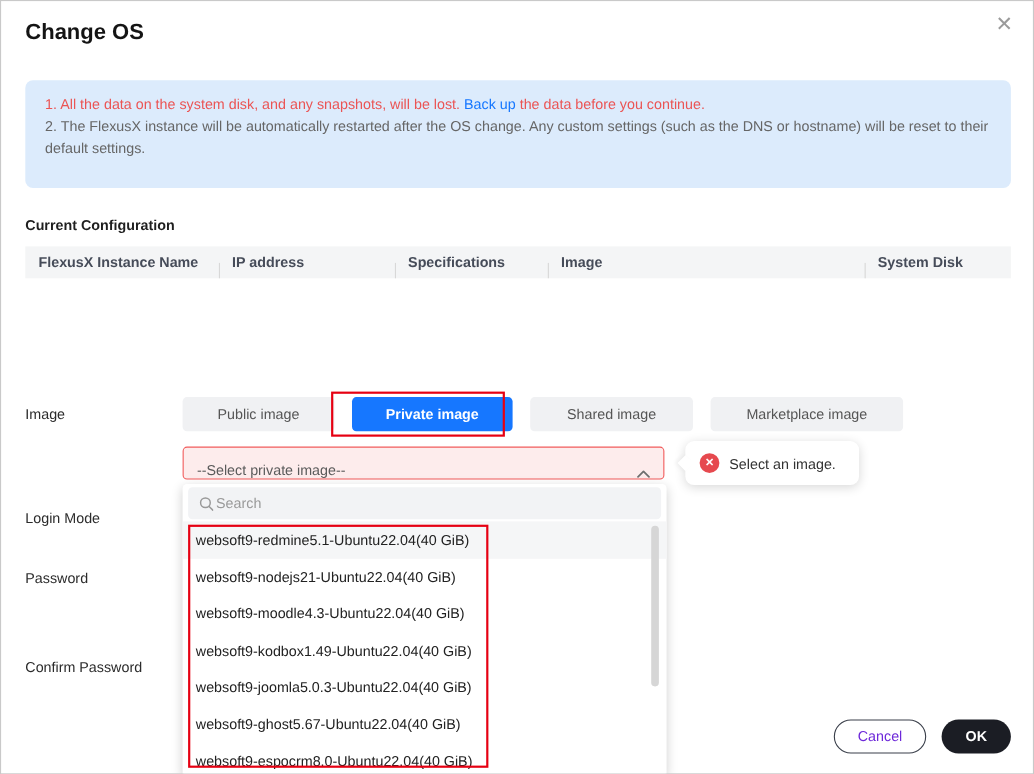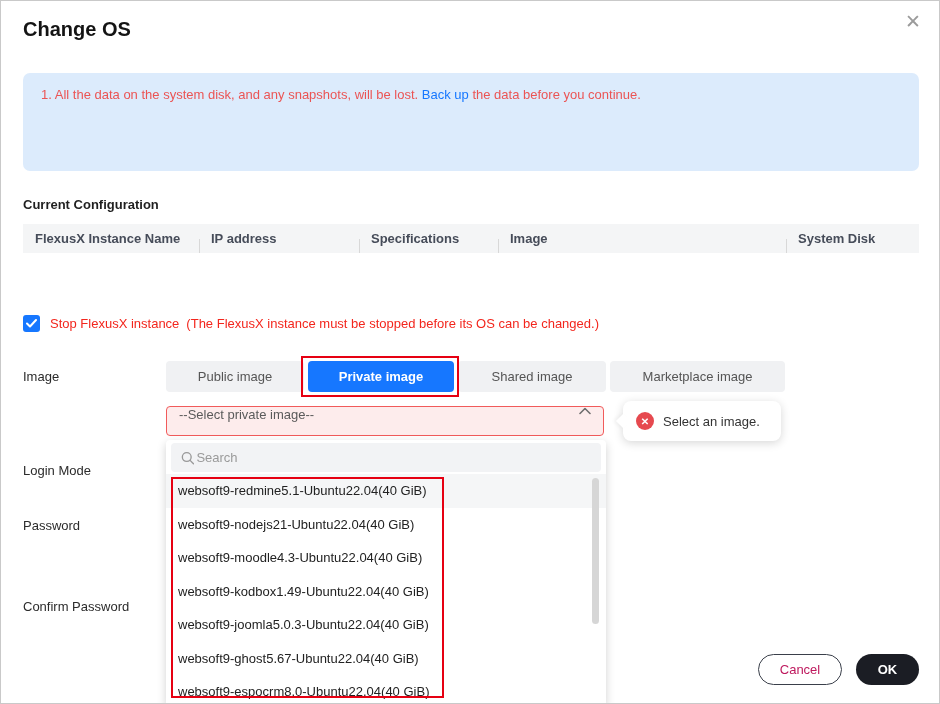--- a/index.html
+++ b/index.html
@@ -28,30 +28,30 @@
 
   .stop-row{position:absolute;left:22px;top:314px;display:flex;align-items:center;font-size:13px;}
   .checkbox{width:17px;height:17px;background:#1677ff;border-radius:3px;display:flex;align-items:center;
             justify-content:center;cursor:pointer;flex:0 0 17px;}
   .stop-text{color:#f3261d;margin-left:10px;}
   .stop-note{color:#f3261d;margin-left:7px;}
 
   .form-label{position:absolute;left:22px;font-size:13px;color:#2b2b2b;}
   .lbl-image{top:368px;} .lbl-login{top:462px;} .lbl-pass{top:517px;} .lbl-confirm{top:598px;}
 
-  .tabs{position:absolute;left:165px;top:360px;display:flex;gap:4px;}
+  .tabs{position:absolute;left:165px;top:360px;display:flex;gap:16px;}
   .tab{height:31px;border-radius:4px;background:#f0f1f3;color:#555;font-size:13px;display:flex;
        align-items:center;justify-content:center;cursor:pointer;}
   .t0{width:138px;} .t1{width:146px;} .t2{width:148px;} .t3{width:175px;}
   .tab.active{background:#1677ff;color:#fff;font-weight:bold;}
   .tab-annotation{position:absolute;left:300px;top:355px;width:158px;height:41px;border:2px solid #e60012;
                   box-sizing:border-box;pointer-events:none;z-index:4;}
 
   .select{position:absolute;left:165px;top:405px;width:438px;height:30px;box-sizing:border-box;background:#fdecec;
-          border:1px solid #f15b5b;border-radius:4px;display:flex;align-items:flex-start;padding:0 12px;
+          border:1px solid #f15b5b;border-radius:4px;display:flex;align-items:flex-end;padding:0 12px;
           font-size:13px;color:#5a5a5a;cursor:pointer;z-index:3;}
   .chevron{margin-left:auto;display:flex;align-items:center;}
 
   .error-bubble{position:absolute;left:622px;top:400px;width:158px;height:40px;background:#fff;border-radius:8px;
                 box-shadow:0 2px 10px rgba(0,0,0,0.16);display:flex;align-items:center;gap:9px;padding-left:13px;
                 box-sizing:border-box;font-size:13px;color:#333;z-index:4;}
   .error-bubble::before{content:"";position:absolute;left:-5px;top:15px;width:10px;height:10px;background:#fff;
                 transform:rotate(45deg);box-shadow:-2px 2px 4px rgba(0,0,0,0.05);}
   .error-icon{width:18px;height:18px;border-radius:50%;background:#e6494f;color:#fff;display:flex;align-items:center;
               justify-content:center;font-size:10px;font-weight:bold;flex:0 0 18px;}
@@ -65,58 +65,50 @@
   .search-input::placeholder{color:#9a9a9a;}
   .dd-list{margin-top:1px;}
   .dd-item{height:33.5px;display:flex;align-items:center;padding-left:12px;font-size:13px;color:#222;cursor:pointer;}
   .dd-item.first{background:#f5f6f7;}
   .list-annotation{position:absolute;left:170px;top:476px;width:273px;height:221px;border:2px solid #e60012;
                    box-sizing:border-box;pointer-events:none;z-index:8;}
   .scroll-thumb{position:absolute;left:591px;top:477px;width:7px;height:146px;background:#d6d6d6;border-radius:4px;
                 z-index:6;cursor:pointer;}
 
   .btn-cancel{position:absolute;left:757px;top:653px;width:84px;height:31px;border:1px solid #3a3f4a;border-radius:16px;
-              background:#fff;color:#be185d;font-size:13px;display:flex;align-items:center;justify-content:center;
+              background:#fff;color:#6d28d9;font-size:13px;display:flex;align-items:center;justify-content:center;
               cursor:pointer;box-sizing:border-box;}
   .btn-ok{position:absolute;left:855px;top:653px;width:63px;height:31px;border-radius:16px;background:#1b1d24;
           color:#fff;font-weight:bold;font-size:13px;display:flex;align-items:center;justify-content:center;cursor:pointer;}
 </style>
 </head>
 <body>
 
 <div class="dialog">
 
   <div class="title">Change OS</div>
   <div class="close">✕</div>
 
   <div class="notice">
     <div><span class="red-soft">1. All the data on the system disk, and any snapshots, will be lost. </span><span class="link">Back up</span><span class="red-soft"> the data before you continue.</span></div>
+    <div>2. The FlexusX instance will be automatically restarted after the OS change. Any custom settings (such as the DNS or hostname) will be reset to their default settings.</div>
   </div>
 
   <div class="section-heading">Current Configuration</div>
 
   <div class="table">
     <div class="thead">
       <div class="th c1">FlexusX Instance Name</div>
       <div class="th c2">IP address</div>
       <div class="th c3">Specifications</div>
       <div class="th c4">Image</div>
       <div class="th c5">System Disk</div>
     </div>
   </div>
 
-  <div class="stop-row">
-    <span class="checkbox">
-      <svg width="11" height="9" viewBox="0 0 11 9">
-          <polyline points="1,4.5 4,7.5 10,1" fill="none" stroke="#ffffff" stroke-width="2" stroke-linecap="round" stroke-linejoin="round"></polyline>
-        </svg>
-    </span>
-    <span class="stop-text">Stop FlexusX instance</span>
-    <span class="stop-note">(The FlexusX instance must be stopped before its OS can be changed.)</span>
-  </div>
 
   <div class="form-label lbl-image">Image</div>
   <div class="form-label lbl-login">Login Mode</div>
   <div class="form-label lbl-pass">Password</div>
   <div class="form-label lbl-confirm">Confirm Password</div>
 
   <div class="tabs">
     <div class="tab t0">Public image</div>
     <div class="tab t1 active">Private image</div>
     <div class="tab t2">Shared image</div>

